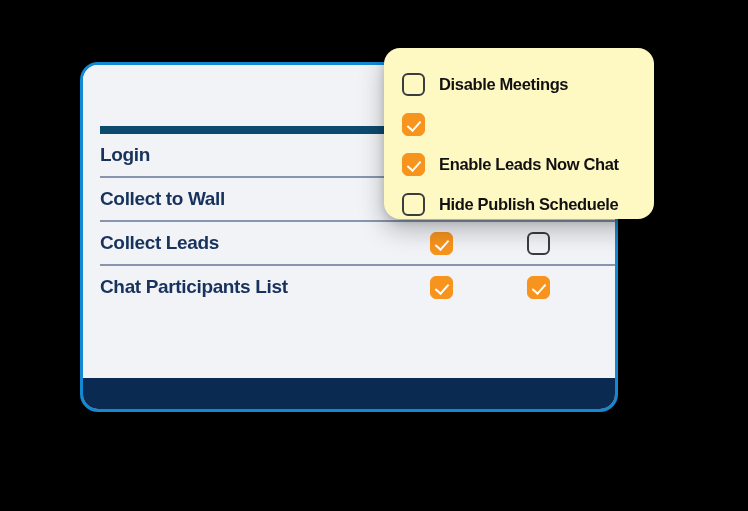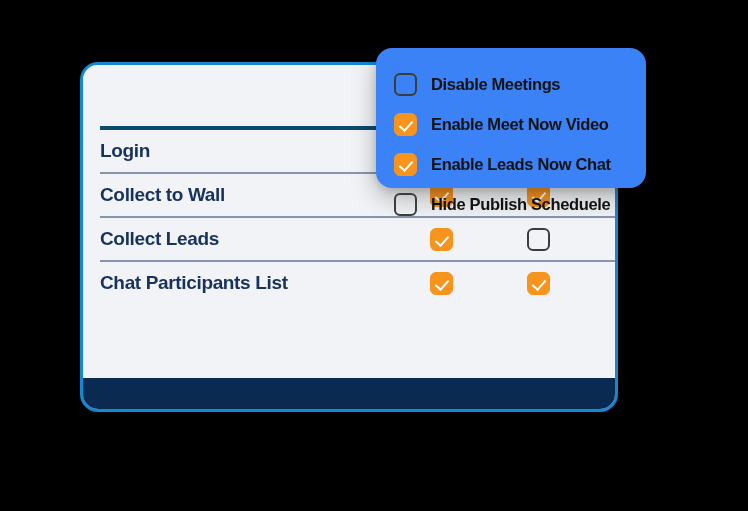--- a/index.html
+++ b/index.html
@@ -75,21 +75,21 @@
   #permissions-table th.head-spacer {
     padding: 0;
   }
 
   #permissions-table td {
     height: 42px;
     padding: 0;
     border-top: 2px solid #8795AE;
     vertical-align: middle;
   }
-  #permissions-table tr:first-child td { border-top: 4px solid #0c4a6e; }
+  #permissions-table tr:first-child td { border-top: 8px solid #0c4a6e; }
 
   td.row-label {
     padding-left: 13px;
     font-size: 19px;
     font-weight: bold;
     color: #17325C;
     letter-spacing: -0.35px;
     white-space: nowrap;
   }
   td.cell-box {
@@ -122,26 +122,26 @@
     width: 6px;
     height: 11px;
     border: solid #ffffff;
     border-width: 0 2.6px 2.6px 0;
     transform: rotate(42deg);
   }
 
   
   #meetings-popup {
     position: absolute;
-    left: 376px;
+    left: 384px;
     top: 48px;
     width: 270px;
-    height: 140px;
+    height: 171px;
     box-sizing: border-box;
-    background: #3b82f6;
+    background: #fef9c3;
     border-radius: 16px;
     box-shadow: 0 10px 26px rgba(0,0,0,0.28), 0 2px 8px rgba(0,0,0,0.14);
     padding: 16px 0 0 0;
   }
   .popup-row {
     display: flex;
     align-items: center;
     height: 40px;
     padding-left: 18px;
   }
@@ -210,21 +210,20 @@
   <div id="card-footer"></div>
 </div>
 
 <div id="meetings-popup">
     <div class="popup-row">
       <span class="cbx off"></span>
       <span class="popup-label">Disable Meetings</span>
     </div>
     <div class="popup-row">
       <span class="cbx on"></span>
-      <span class="popup-label">Enable Meet Now Video</span>
     </div>
     <div class="popup-row">
       <span class="cbx on"></span>
       <span class="popup-label">Enable Leads Now Chat</span>
     </div>
     <div class="popup-row">
       <span class="cbx off"></span>
       <span class="popup-label">Hide Publish Scheduele</span>
     </div>
   </div>

